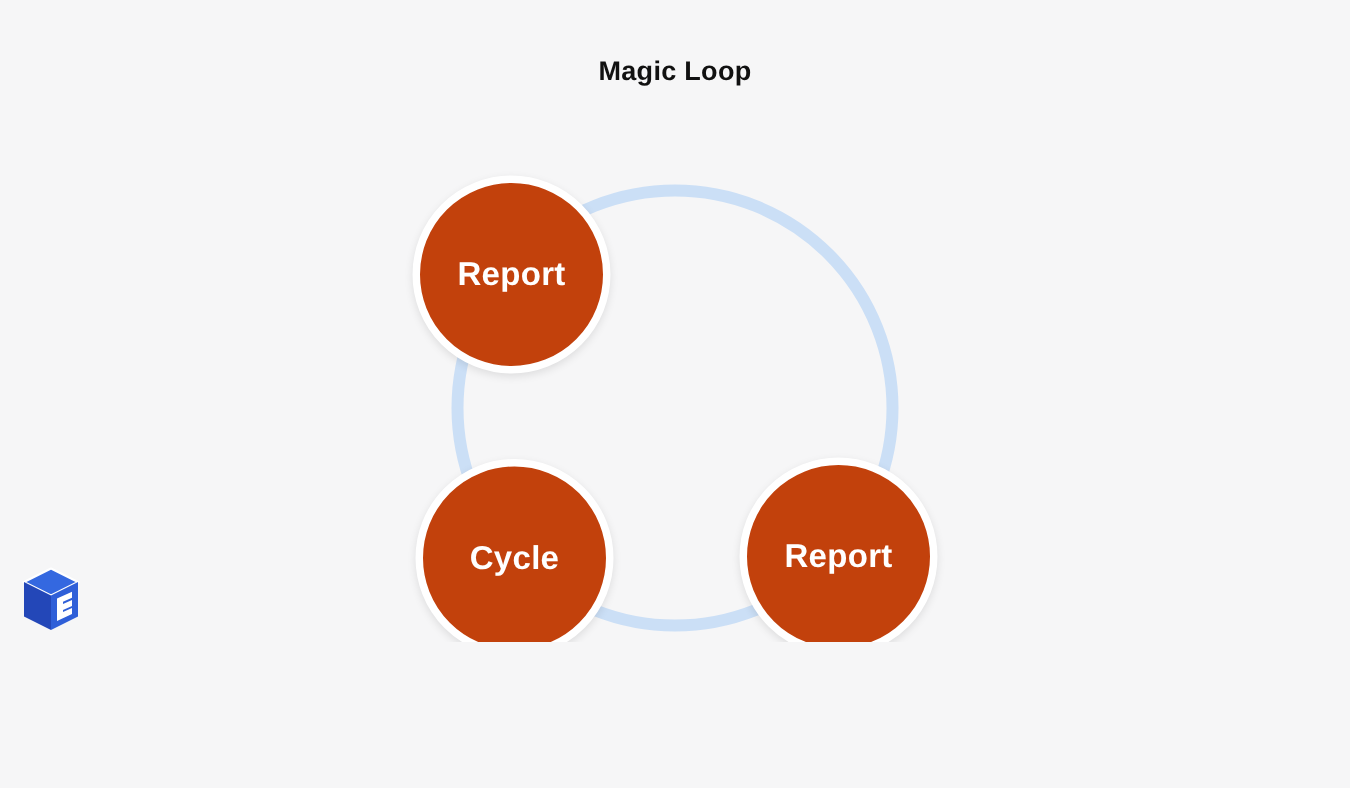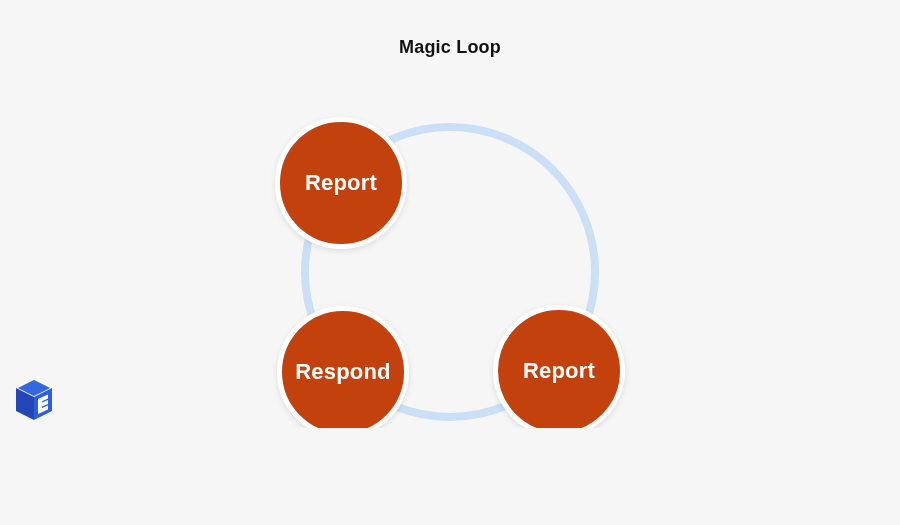--- a/index.html
+++ b/index.html
@@ -98,21 +98,21 @@
   <h1 class="page-title">Magic Loop</h1>
 
   <div class="ring"></div>
 
   <div class="node node-report">
     <span>Report</span>
   </div>
 
 
   <div class="node node-update">
-    <span>Respond</span>
+    <span>Cycle</span>
   </div>
 
   <div class="node node-sustain">
     <span>Report</span>
   </div>
 
 
   <div class="footer">
     <svg class="logo-icon" viewBox="0 0 40 44" aria-hidden="true">
 

